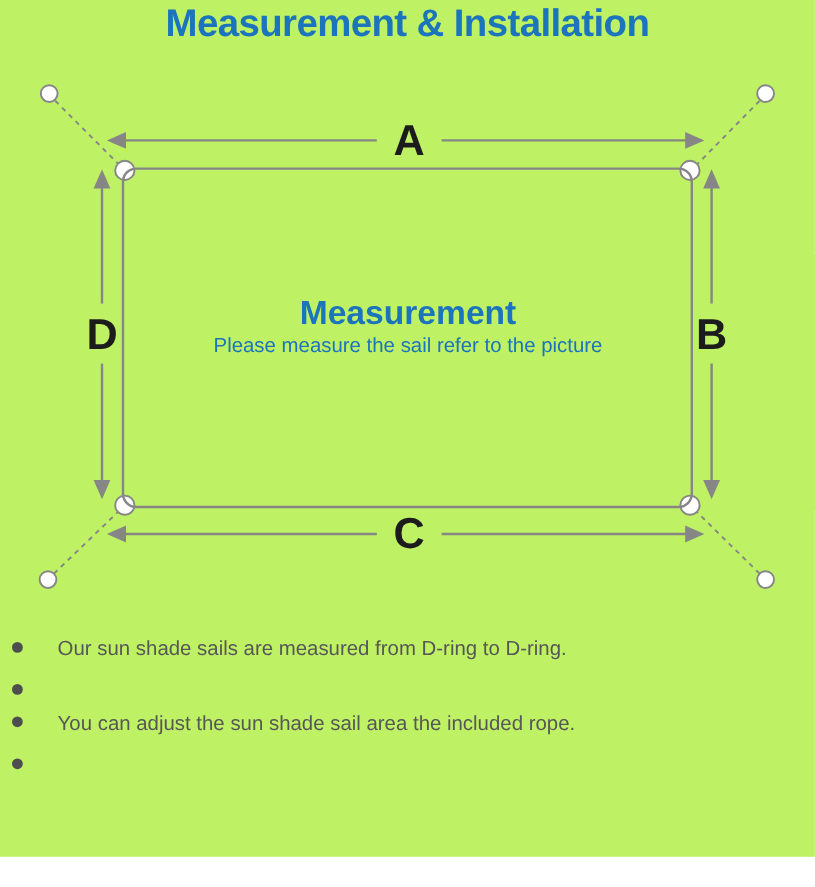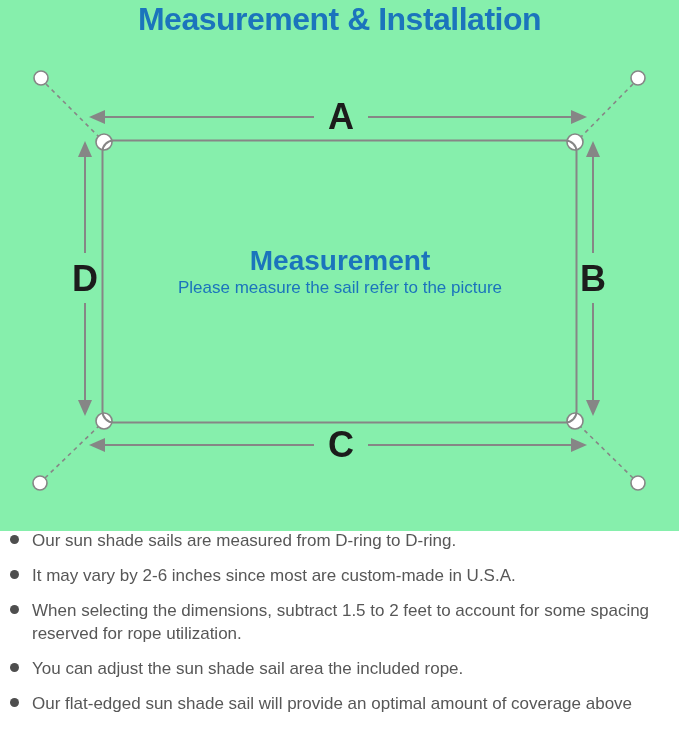--- a/index.html
+++ b/index.html
@@ -1,25 +1,25 @@
 <!DOCTYPE html>
 <html><head>
 <meta charset="utf-8">
 <style>
   html,body{margin:0;padding:0;background:#ffffff;}
   body{width:679px;height:739px;font-family:"Liberation Sans",sans-serif;position:relative;overflow:hidden;}
-  .page{position:absolute;inset:0;width:679px;height:531px;background:#86efac;}
+  .page{position:absolute;inset:0;width:679px;height:714px;background:#bef264;}
   .title{
     position:absolute;top:0;left:0;width:679px;text-align:center;
     font-size:32px;font-weight:bold;color:#1b74bc;letter-spacing:-0.5px;
     padding-top:1px;margin:0;
   }
   .diagram{position:absolute;top:55px;left:0;}
   .bullets{position:absolute;top:529px;left:0;width:679px;margin:0;padding:0;list-style:none;}
-  .bullets li{display:flex;align-items:flex-start;margin:0 14px 12px 10px;}
+  .bullets li{display:flex;align-items:flex-start;margin:0 14px 12px 10px;gap:16px;}
   .dot{width:9px;height:9px;border-radius:50%;background:#4e4e4e;flex:0 0 auto;margin-top:6px;}
   .btext{margin-left:13px;font-size:17px;line-height:23px;color:#575757;}
   .btext span{display:block;}
   svg text{font-family:"Liberation Sans",sans-serif;}
   .dim-label{font-size:36px;font-weight:bold;fill:#1c1c1c;}
   .center-title{font-size:28px;font-weight:bold;fill:#1b74bc;}
   .center-sub{font-size:17px;fill:#1b74bc;}
   .gline{stroke:#868686;stroke-width:2;fill:none;}
   .gdash{stroke:#868686;stroke-width:1.6;fill:none;stroke-dasharray:4 4;}
   .ring{fill:#ffffff;stroke:#868686;stroke-width:1.6;}
@@ -95,38 +95,27 @@
 
   <ul class="bullets">
     <li>
       <span class="dot"></span>
       <span class="btext">
         <span>Our sun shade sails are measured from D-ring to D-ring.</span>
       </span>
     </li>
     <li>
       <span class="dot"></span>
-      <span class="btext">
-        <span>It may vary by 2-6 inches since most are custom-made in U.S.A.</span>
-      </span>
-    </li>
-    <li>
-      <span class="dot"></span>
-      <span class="btext">
-        <span>When selecting the dimensions, subtract 1.5 to 2 feet to account for some spacing</span>
-        <span>reserved for rope utilization.</span>
-      </span>
     </li>
     <li>
       <span class="dot"></span>
       <span class="btext">
         <span>You can adjust the sun shade sail area the included rope.</span>
       </span>
     </li>
     <li>
       <span class="dot"></span>
       <span class="btext">
-        <span>Our flat-edged sun shade sail will provide an optimal amount of coverage above</span>
       </span>
     </li>
   </ul>
 
 </div>
 
 </body></html>

